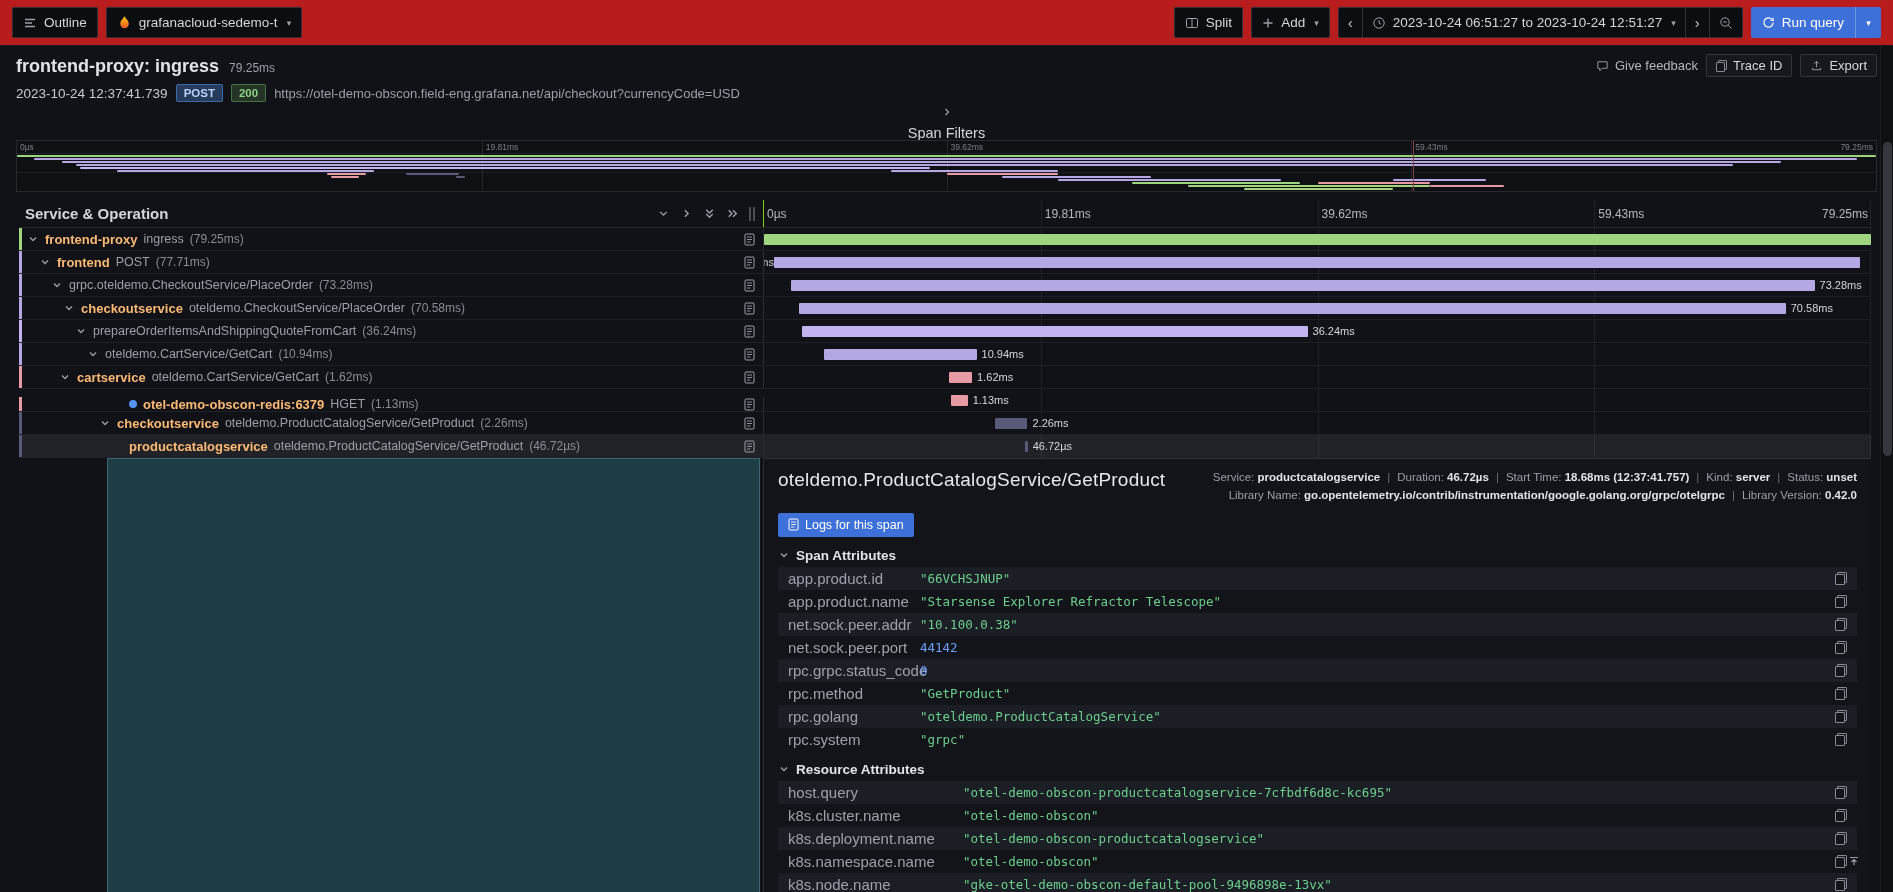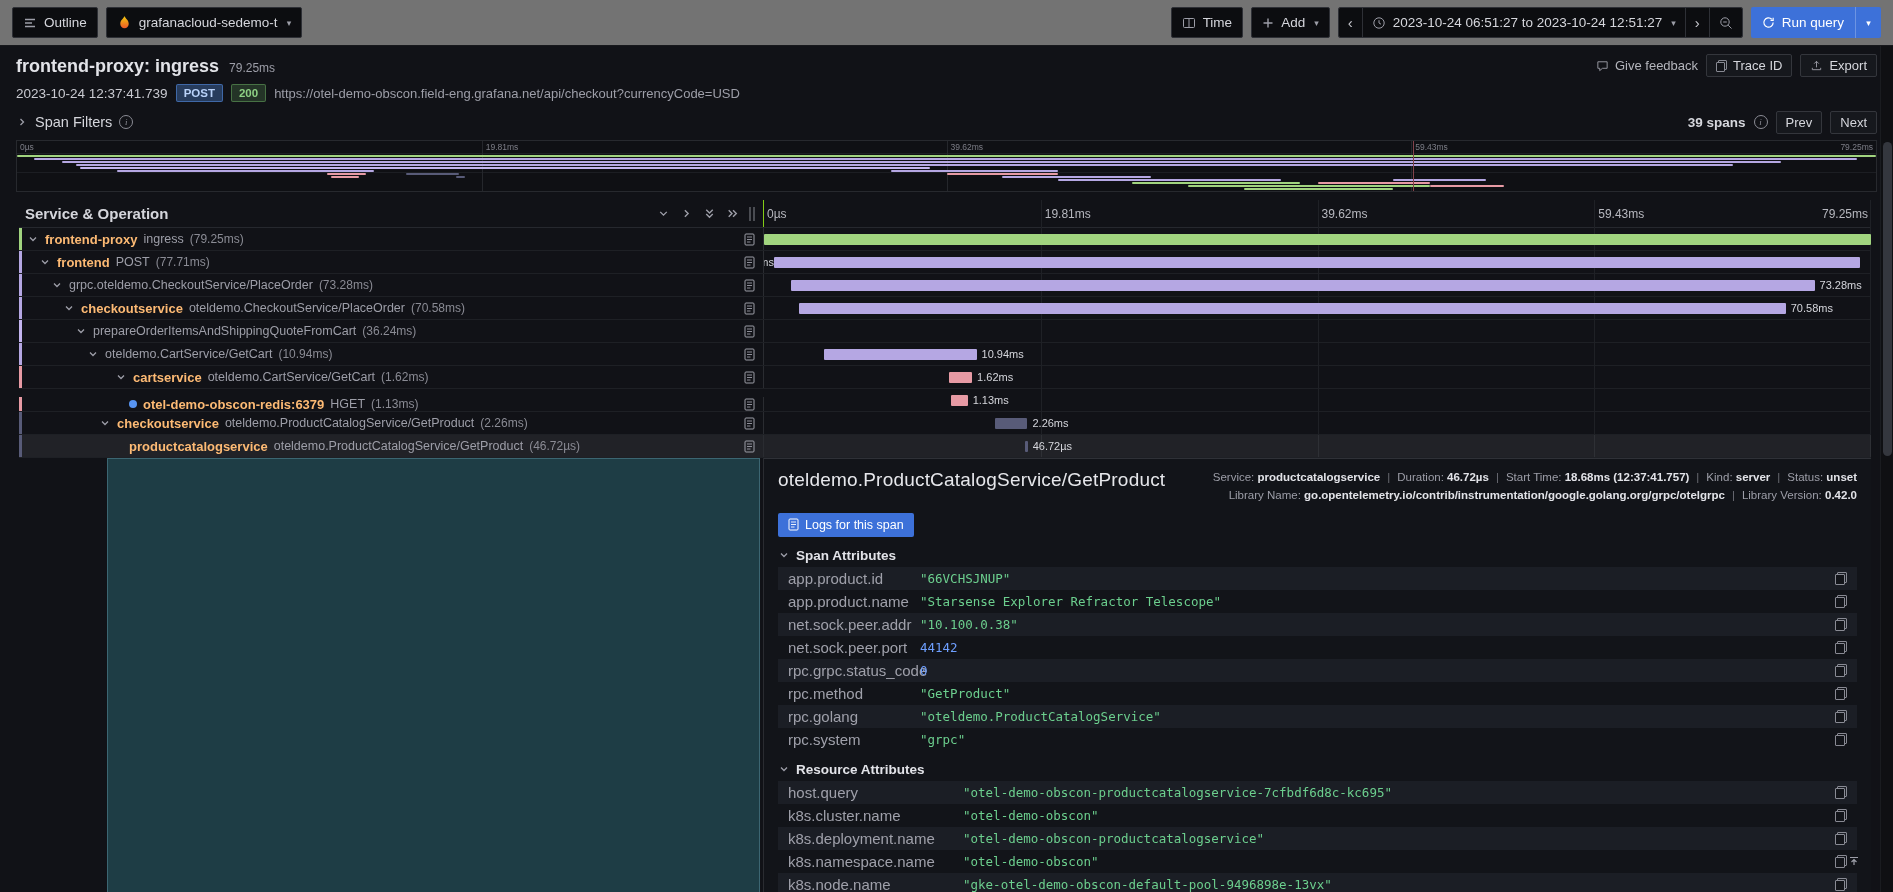--- a/index.html
+++ b/index.html
@@ -4,21 +4,21 @@
 <style>
   * { box-sizing: border-box; margin: 0; padding: 0; }
   html,body { background:#0c0d10; }
   body { font-family:"Liberation Sans","DejaVu Sans",sans-serif; color:#d5d6dc; }
   .app { width:1893px; height:892px; background:#111217; position:relative; display:flex; flex-direction:column; overflow:hidden; }
   button { font:inherit; color:inherit; background:none; border:none; cursor:pointer; }
   .icon { display:inline-flex; color:#9d9ea8; align-items:center; }
   svg { display:block; }
 
   
-  .topbar { flex:0 0 46px; background:#737373; display:flex; align-items:center; gap:8px; padding:0 12px; border-bottom:1px solid #17181c; }
+  .topbar { flex:0 0 46px; background:#b91c1c; display:flex; align-items:center; gap:8px; padding:0 12px; border-bottom:1px solid #17181c; }
   .tb-btn { display:inline-flex; align-items:center; gap:7px; height:31px; padding:0 10px; border:1px solid #2e3036; border-radius:2px; font-size:13.5px; color:#d5d6dc; background:#0c0d10; white-space:nowrap; }
   .caret { font-size:9px; color:#9d9ea8; margin-left:2px; }
   .tb-right { margin-left:auto; display:flex; align-items:center; gap:8px; }
   .tb-group { display:flex; align-items:stretch; height:31px; border:1px solid #2e3036; border-radius:2px; overflow:hidden; }
   .tb-seg { display:inline-flex; align-items:center; gap:7px; padding:0 9px; font-size:13.5px; color:#d5d6dc; border-left:1px solid #2e3036; background:#0c0d10; }
   .tb-seg:first-child { border-left:none; }
   .angle { font-size:15px; color:#c5c6cc; line-height:1; }
   .run-group { display:flex; height:31px; border-radius:2px; overflow:hidden; }
   .run-main { display:inline-flex; align-items:center; gap:7px; background:#3d71d9; color:#fff; padding:0 11px; font-size:13.5px; font-weight:500; }
   .run-caret { background:#3d71d9; color:#fff; width:26px; display:inline-flex; align-items:center; justify-content:center; border-left:1px solid rgba(255,255,255,0.25); font-size:9px; }
@@ -32,21 +32,21 @@
   .ghost { display:inline-flex; gap:6px; align-items:center; font-size:13px; color:#b4b5bc; }
   .sm-btn { display:inline-flex; gap:6px; align-items:center; font-size:13px; color:#d5d6dc; border:1px solid #34363c; border-radius:2px; padding:3px 9px; background:#16181d; }
   .th2 { display:flex; align-items:center; gap:8px; margin-top:7px; }
   .th-ts { font-size:13.5px; color:#c9cad1; }
   .chip { font-size:11.5px; padding:2px 7px; border-radius:2px; font-weight:600; }
   .chip-method { background:rgba(87,148,242,0.32); color:#b9d2f9; border:1px solid rgba(87,148,242,0.5); }
   .chip-status { background:rgba(115,191,105,0.2); color:#8ed184; border:1px solid rgba(115,191,105,0.45); }
   .th-url { font-size:13px; color:#9d9ea8; }
 
   
-  .filters-bar { display:flex; align-items:center; gap:7px; padding:0 16px; height:32px; }
+  .filters-bar { display:flex; align-items:center; gap:7px; padding:0 16px; height:32px;flex-direction:column; }
   .fb-label { font-size:14.5px; font-weight:500; }
   .info-i { width:14px; height:14px; border:1px solid #8b8c95; border-radius:50%; display:inline-flex; align-items:center; justify-content:center; font-size:9px; color:#8b8c95; font-style:italic; font-family:"Liberation Serif",serif; flex:none; }
   .fb-right { margin-left:auto; display:flex; align-items:center; gap:8px; }
   .fb-count { font-size:13.5px; font-weight:600; }
 
   
   .minimap { position:relative; margin:2px 16px 8px; height:52px; border:1px solid #27292e; background:#0f1014; overflow:hidden; }
   .mm-tick { position:absolute; top:1px; font-size:8.5px; color:#7d7e87; }
   .mm-ruler { position:absolute; top:12px; left:0; right:0; height:1px; background:#1d1f24; }
   .mm-mid { position:absolute; left:0; right:0; top:31px; height:1px; background:#1c1e23; }
@@ -141,21 +141,21 @@
     </button>
 
     <div class="tb-right">
       <button class="tb-btn">
         <span class="icon">
           <svg width="14" height="14" viewBox="0 0 14 14" fill="none">
               <rect x="1.5" y="2.5" width="11" height="9" rx="1" stroke="currentColor"></rect>
               <path d="M7 2.5v9" stroke="currentColor"></path>
             </svg>
         </span>
-        <span>Time</span>
+        <span>Split</span>
       </button>
       <button class="tb-btn">
         <span class="icon">
           <svg width="12" height="12" viewBox="0 0 12 12" fill="none">
               <path d="M6 1.5v9M1.5 6h9" stroke="currentColor" stroke-width="1.4"></path>
             </svg>
         </span>
         <span>Add</span>
         <span class="caret">▾</span>
       </button>
@@ -426,20 +426,24 @@
             </span>
             <span class="op">prepareOrderItemsAndShippingQuoteFromCart</span>
             <span class="dur">(36.24ms)</span>
             <span class="rowdoc">
               <svg width="11" height="13" viewBox="0 0 11 13" fill="none">
                 <rect x="1" y="1" width="9" height="11" rx="1" stroke="currentColor"></rect>
                 <path d="M3 4h5M3 6.5h5M3 9h3.5" stroke="currentColor" stroke-width="0.9"></path>
               </svg>
             </span>
           </div>
+          <div class="row-bar">
+            <div class="bar" style="left: 3.4%; width: max(3px, 45.7%); background: rgb(195, 180, 239);"></div>
+            <span class="bar-label" style="left: calc(49.1% + 5px);">36.24ms</span>
+          </div>
         </div>
         <div class="row">
           <div class="row-name" style="padding-left: 68px; box-shadow: rgb(181, 167, 227) 3px 0px 0px inset;">
             <span class="chev">
               <svg width="12" height="12" viewBox="0 0 12 12" fill="none">
                 <path d="M3 4.5l3 3 3-3" stroke="currentColor" stroke-width="1.3"></path>
               </svg>
             </span>
             <span class="op">oteldemo.CartService/GetCart</span>
             <span class="dur">(10.94ms)</span>
@@ -449,21 +453,21 @@
                 <path d="M3 4h5M3 6.5h5M3 9h3.5" stroke="currentColor" stroke-width="0.9"></path>
               </svg>
             </span>
           </div>
           <div class="row-bar">
             <div class="bar" style="left: 5.4%; width: max(3px, 13.8%); background: rgb(181, 167, 227);"></div>
             <span class="bar-label" style="left: calc(19.2% + 5px);">10.94ms</span>
           </div>
         </div>
         <div class="row">
-          <div class="row-name" style="padding-left: 96px; box-shadow: rgb(231, 154, 164) 3px 0px 0px inset;">
+          <div class="row-name" style="padding-left: 40px; box-shadow: rgb(231, 154, 164) 3px 0px 0px inset;">
             <span class="chev">
               <svg width="12" height="12" viewBox="0 0 12 12" fill="none">
                 <path d="M3 4.5l3 3 3-3" stroke="currentColor" stroke-width="1.3"></path>
               </svg>
             </span>
             <span class="svc">cartservice</span>
             <span class="op">oteldemo.CartService/GetCart</span>
             <span class="dur">(1.62ms)</span>
             <span class="rowdoc">
               <svg width="11" height="13" viewBox="0 0 11 13" fill="none">

